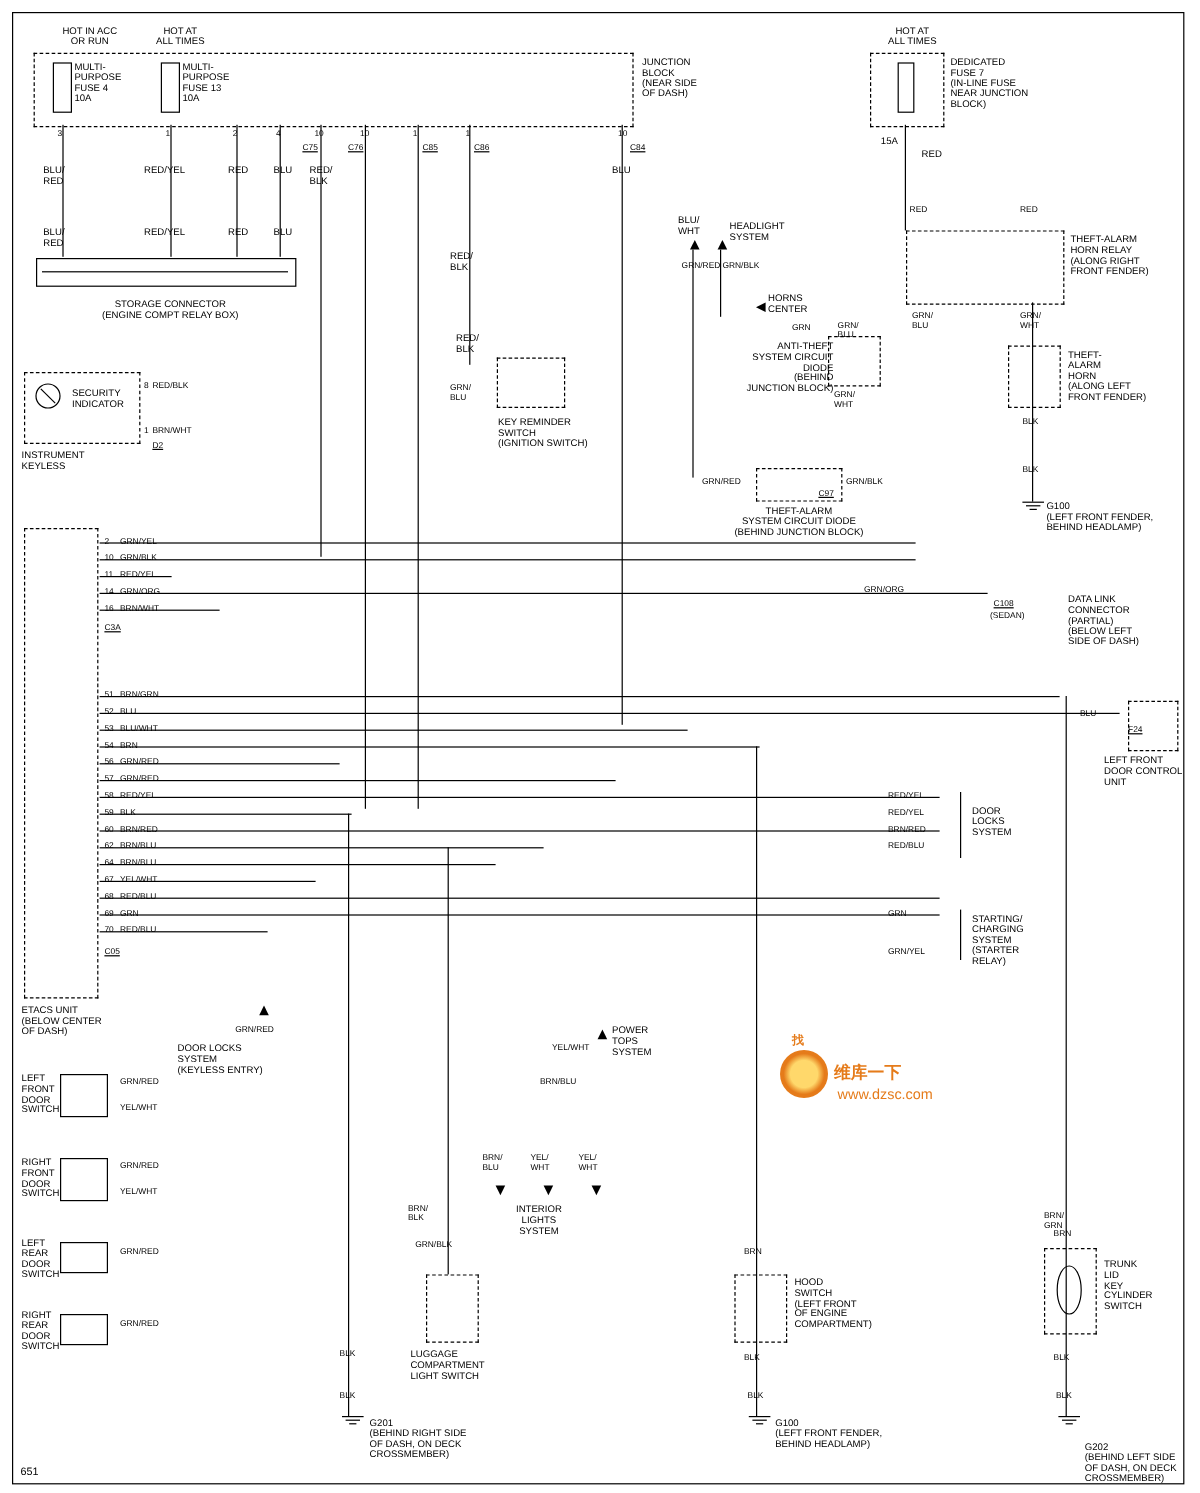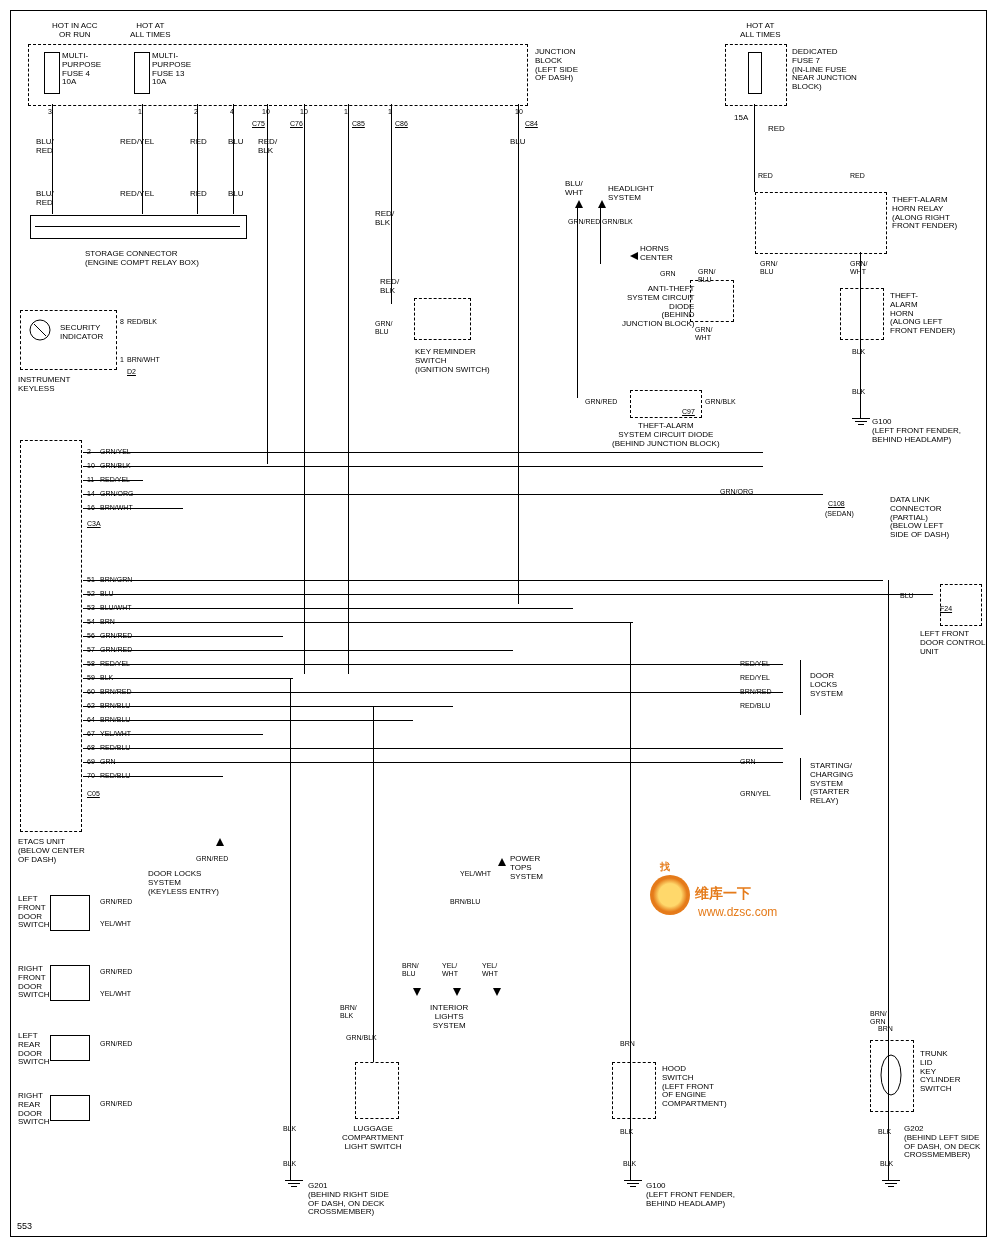--- a/index.html
+++ b/index.html
@@ -31,21 +31,21 @@
   <div class="lbl" style="left:52px;top:22px;text-align:center">HOT IN ACC
 OR RUN</div>
   <div class="lbl" style="left:130px;top:22px;text-align:center">HOT AT
 ALL TIMES</div>
   <div class="lbl" style="left:740px;top:22px;text-align:center">HOT AT
 ALL TIMES</div>
 
   <div class="box dash" style="left:28px;top:44px;width:498px;height:60px"></div>
   <div class="lbl" style="left:535px;top:48px">JUNCTION
 BLOCK
-(LEFT SIDE
+(NEAR SIDE
 OF DASH)</div>
 
   <div class="box" style="left:44px;top:52px;width:14px;height:40px"></div>
   <div class="lbl" style="left:62px;top:52px">MULTI-
 PURPOSE
 FUSE 4
 10A</div>
   <div class="box" style="left:134px;top:52px;width:14px;height:40px"></div>
   <div class="lbl" style="left:152px;top:52px">MULTI-
 PURPOSE
@@ -90,21 +90,21 @@
 RED</div>
   <div class="lbl" style="left:120px;top:190px">RED/YEL</div>
   <div class="lbl" style="left:190px;top:190px">RED</div>
   <div class="lbl" style="left:228px;top:190px">BLU</div>
   <div class="lbl" style="left:375px;top:210px">RED/
 BLK</div>
   <div class="lbl" style="left:565px;top:180px">BLU/
 WHT</div>
 
   <div class="box" style="left:30px;top:215px;width:215px;height:22px"></div>
-  <div class="lbl" style="left:85px;top:250px;text-align:left">STORAGE CONNECTOR
+  <div class="lbl" style="left:85px;top:250px;text-align:center">STORAGE CONNECTOR
 (ENGINE COMPT RELAY BOX)</div>
 
   <div class="line" style="left:35px;top:226px;width:205px;height:1px"></div>
 
   <div class="box dash" style="left:20px;top:310px;width:95px;height:58px"></div>
   <svg style="position:absolute;left:28px;top:318px" width="24" height="24">
       <circle cx="12" cy="12" r="10" stroke="#000" fill="none"></circle>
       <line x1="6" y1="6" x2="18" y2="18" stroke="#000"></line>
     </svg>
   <div class="lbl" style="left:60px;top:324px">SECURITY
@@ -344,21 +344,21 @@
   <div class="lbl" style="left:482px;top:962px;font-size:7px">YEL/
 WHT</div>
   <div class="lbl" style="left:430px;top:1004px;text-align:center">INTERIOR
 LIGHTS
 SYSTEM</div>
 
   <div class="box dash" style="left:355px;top:1062px;width:42px;height:55px"></div>
   <div class="lbl" style="left:346px;top:1034px;font-size:7px">GRN/BLK</div>
   <div class="lbl" style="left:340px;top:1004px;font-size:7px">BRN/
 BLK</div>
-  <div class="lbl" style="left:342px;top:1125px;text-align:center">LUGGAGE
+  <div class="lbl" style="left:342px;top:1125px;text-align:left">LUGGAGE
 COMPARTMENT
 LIGHT SWITCH</div>
 
   <div class="box dash" style="left:612px;top:1062px;width:42px;height:55px"></div>
   <div class="lbl" style="left:620px;top:1040px;font-size:7px">BRN</div>
   <div class="lbl" style="left:662px;top:1065px">HOOD
 SWITCH
 (LEFT FRONT
 OF ENGINE
 COMPARTMENT)</div>
@@ -399,26 +399,26 @@
   <div class="lbl" style="left:646px;top:1182px">G100
 (LEFT FRONT FENDER,
 BEHIND HEADLAMP)</div>
 
   <div class="lbl" style="left:880px;top:1160px;font-size:7px">BLK</div>
   <div class="gnd" style="left:882px;top:1180px;width:18px">
       <div class="g1"></div>
       <div class="g2"></div>
       <div class="g3"></div>
     </div>
-  <div class="lbl" style="left:904px;top:1125px">G202
+  <div class="lbl" style="left:904px;top:1202px">G202
 (BEHIND LEFT SIDE
 OF DASH, ON DECK
 CROSSMEMBER)</div>
 
-  <div class="lbl" style="left:17px;top:1222px;font-size:9px">553</div>
+  <div class="lbl" style="left:17px;top:1222px;font-size:9px">651</div>
 
   <div class="line" style="left:52px;top:104px;width:1px;height:110px"></div>
   <div class="line" style="left:142px;top:104px;width:1px;height:110px"></div>
   <div class="line" style="left:197px;top:104px;width:1px;height:110px"></div>
   <div class="line" style="left:233px;top:104px;width:1px;height:110px"></div>
   <div class="line" style="left:267px;top:104px;width:1px;height:360px"></div>
   <div class="line" style="left:304px;top:104px;width:1px;height:570px"></div>
   <div class="line" style="left:348px;top:104px;width:1px;height:570px"></div>
   <div class="line" style="left:391px;top:104px;width:1px;height:200px"></div>
   <div class="line" style="left:518px;top:104px;width:1px;height:500px"></div>

